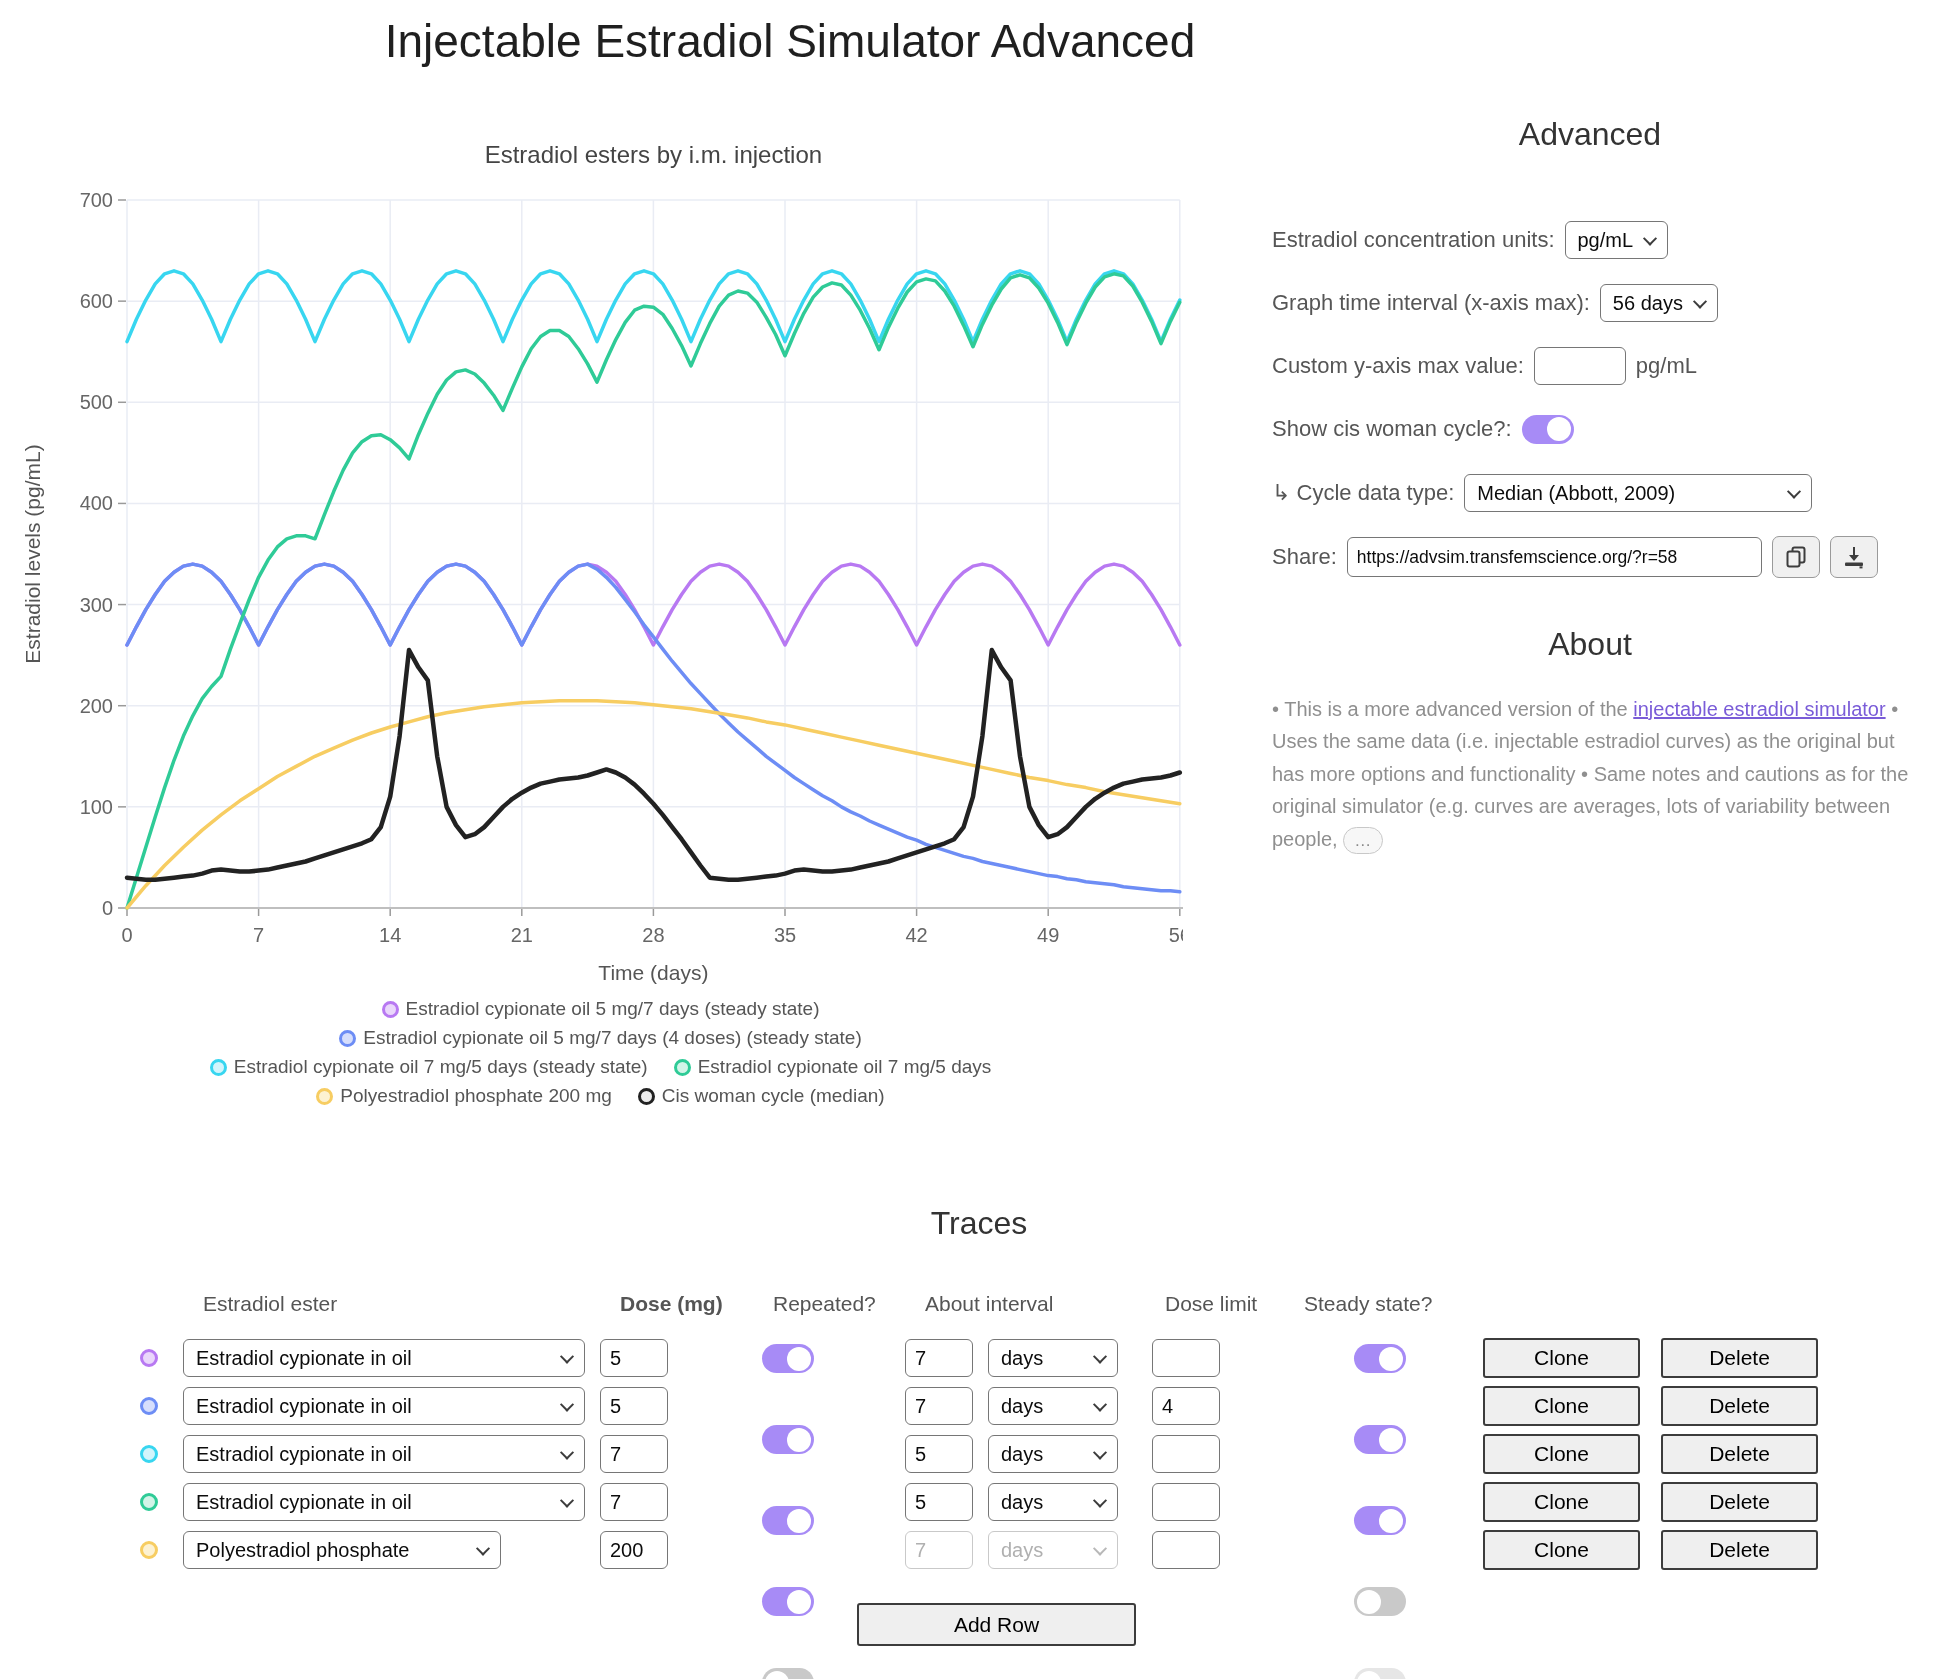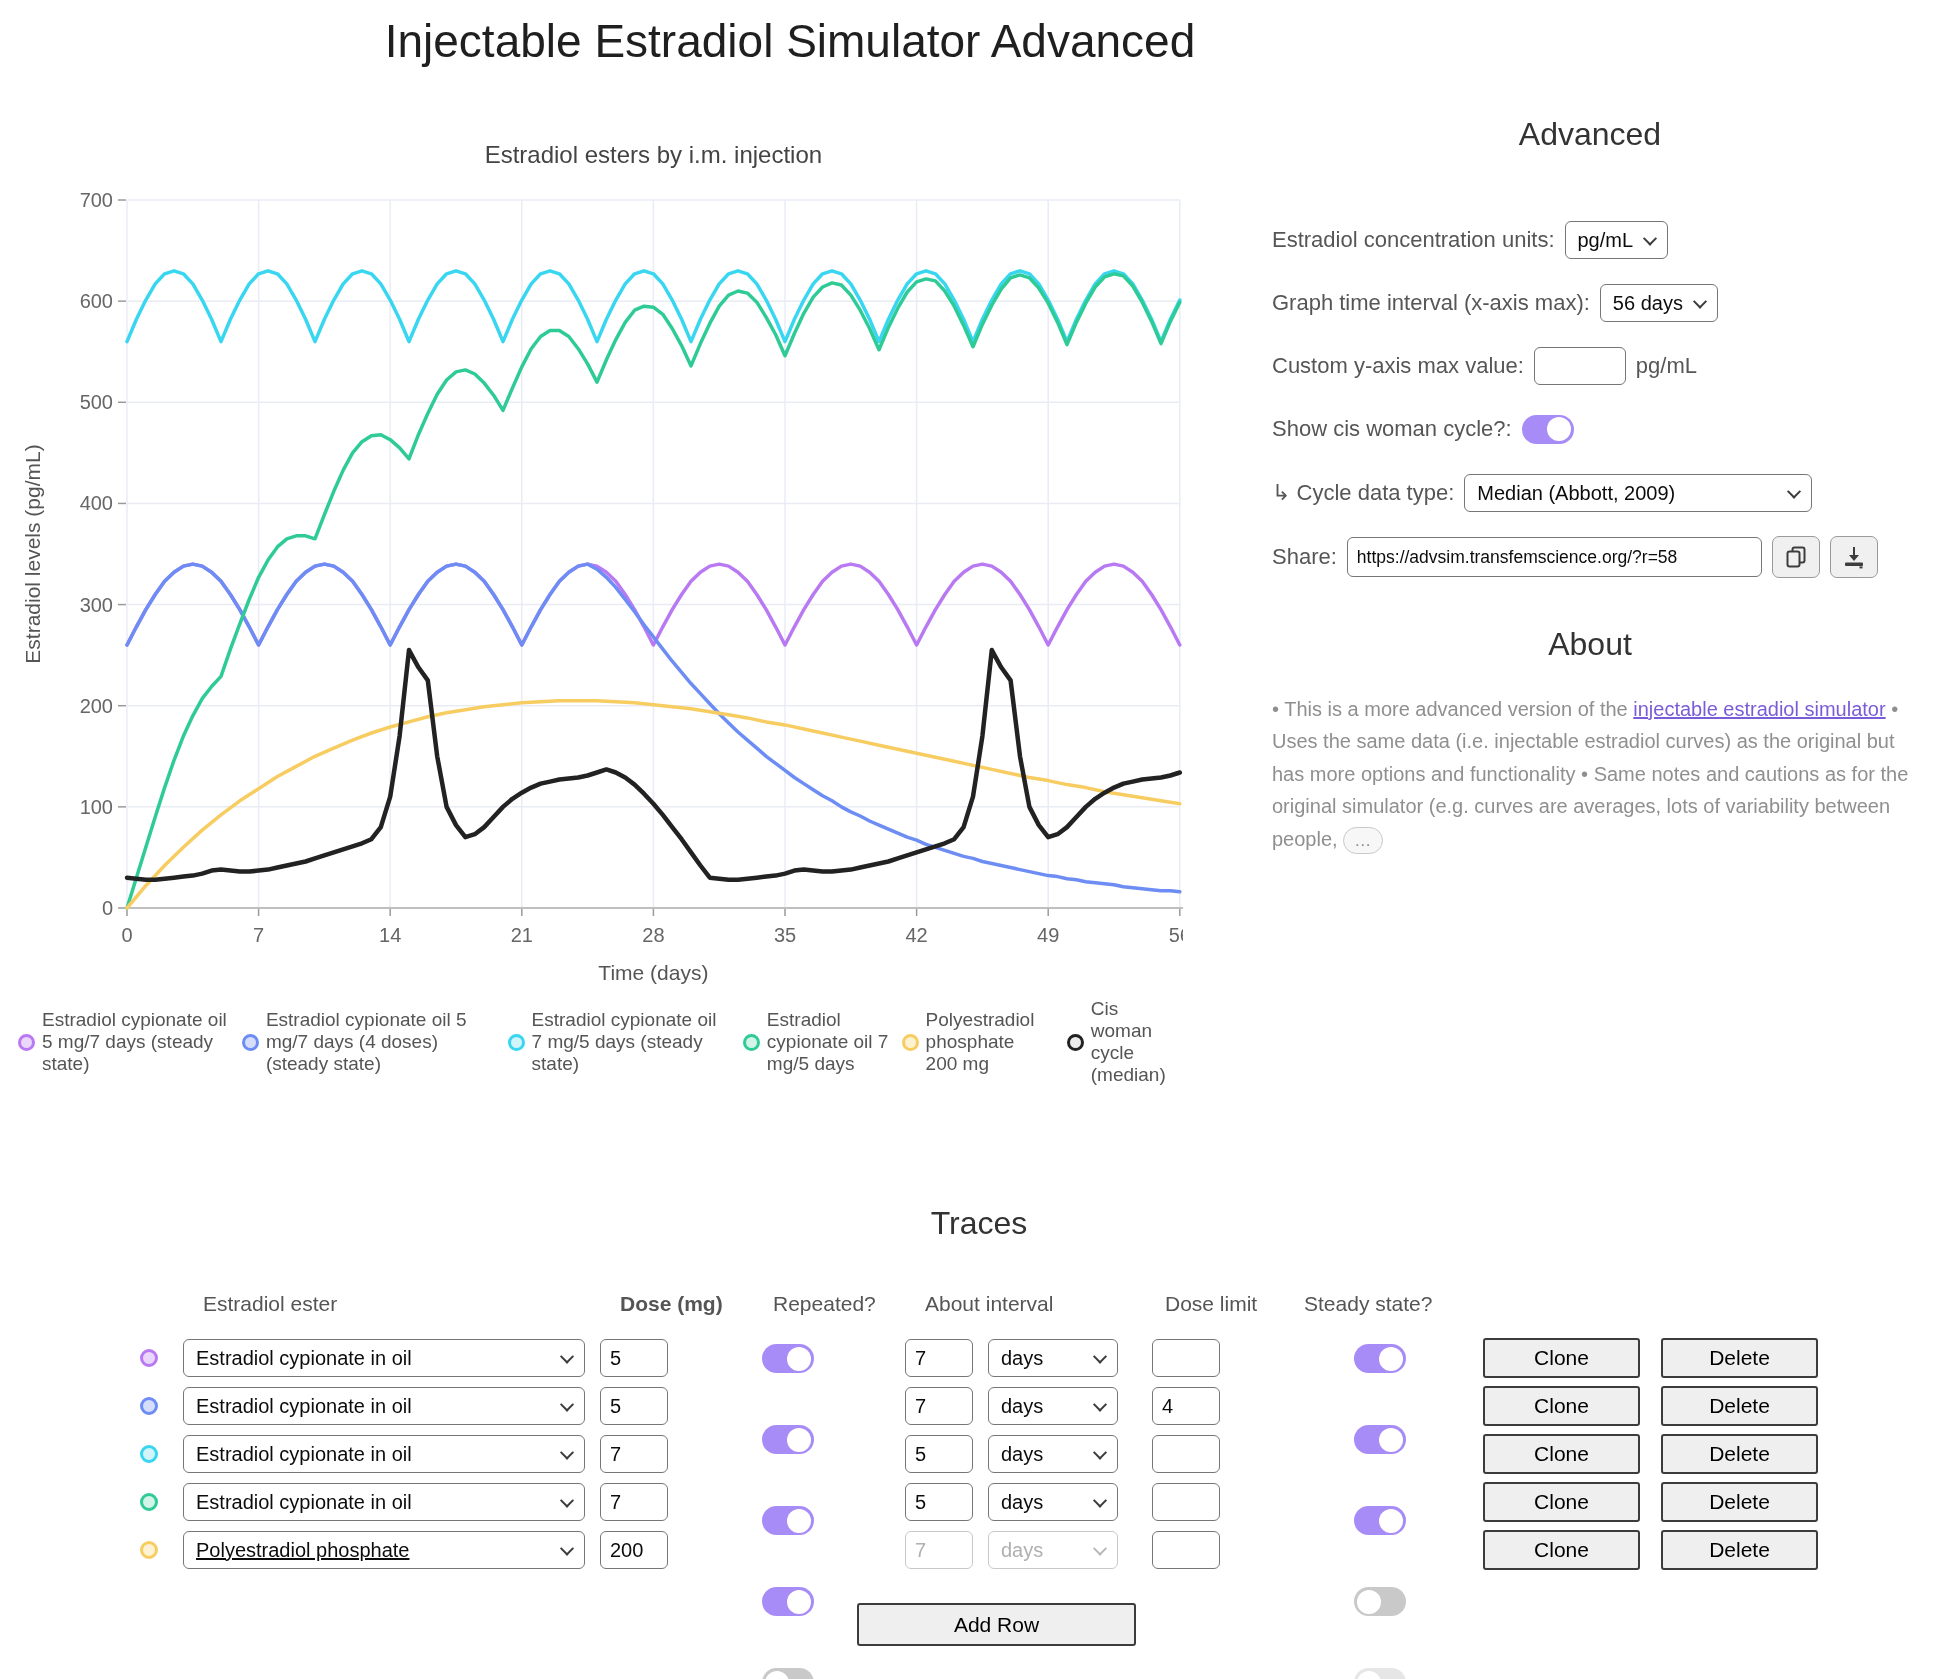--- a/index.html
+++ b/index.html
@@ -4,21 +4,21 @@
 <style>
   html,body{margin:0;padding:0;background:#fff;}
   .app{position:relative;width:1943px;height:1679px;background:#fff;overflow:hidden;
        font-family:"Liberation Sans",sans-serif;color:#222;}
   .abs{position:absolute;}
   h1.title{margin:0;position:absolute;left:0;top:14px;width:1580px;text-align:center;
        font-size:46px;font-weight:400;color:#1f1f1f;}
   .h2{position:absolute;font-size:32px;font-weight:400;color:#333;text-align:center;width:700px;left:1240px;}
   .h2.traces{left:140px;width:1678px;}
   
-  #legend{position:absolute;left:18px;top:998px;width:1165px;display:flex;flex-direction:row;gap:7px;}
+  #legend{position:absolute;left:18px;top:998px;width:1165px;display:flex;flex-direction:column;gap:7px;}
   .lrow{display:flex;justify-content:center;gap:26px;}
   .litem{display:flex;align-items:center;gap:7px;font-size:19px;color:#555;cursor:pointer;}
   .lmark{width:11px;height:11px;border-radius:50%;border:3.5px solid #000;flex:0 0 auto;}
   
   .optrow{position:absolute;left:1272px;height:40px;display:flex;align-items:center;gap:10px;
           font-size:22px;color:#565656;white-space:nowrap;}
   .sel{display:inline-flex;align-items:center;justify-content:space-between;border:1.5px solid #767676;
        border-radius:6px;background:#fff;padding:0 12px;font-size:20px;color:#0c0c0c;height:38px;
        box-sizing:border-box;cursor:pointer;}
   .sel .chev{width:8px;height:8px;border-right:2px solid #3c3c3c;border-bottom:2px solid #3c3c3c;
@@ -293,21 +293,21 @@
         <span class="chev"></span>
       </span>
       <input class="inp abs b-lim" style="left: 1152px; width: 68px; top: 1483px;" value="">
       <span class="toggle abs t-std off" style="left: 1298px; top: 1488px;"></span>
       <button class="btn b-clone" style="left: 1483px; width: 157px; height: 40px; top: 1482px;">Clone</button>
       <button class="btn b-del" style="left: 1661px; width: 157px; height: 40px; top: 1482px;">Delete</button>
     </div>
 
     <div>
       <span class="dot" style="left: 140px; top: 1541px; border-color: rgb(247, 205, 98); background: rgb(253, 242, 210);"></span>
-      <span class="sel abs" style="left: 183px; width: 402px; top: 1531px; text-decoration: underline;">
+      <span class="sel abs" style="left: 183px; width: 318px; top: 1531px;">
         <span class="b-ester">Polyestradiol phosphate</span>
         <span class="chev"></span>
       </span>
       <input class="inp abs b-dose" style="left: 600px; width: 68px; top: 1531px;" value="200">
       <span class="toggle abs t-rep off" style="left: 762px; top: 1536px;"></span>
       <input class="inp abs b-int dis" style="left: 905px; width: 68px; top: 1531px;" value="7">
       <span class="sel abs s-unit dis" style="left: 988px; width: 130px; top: 1531px;">
         <span class="b-unit">days</span>
         <span class="chev"></span>
       </span>

